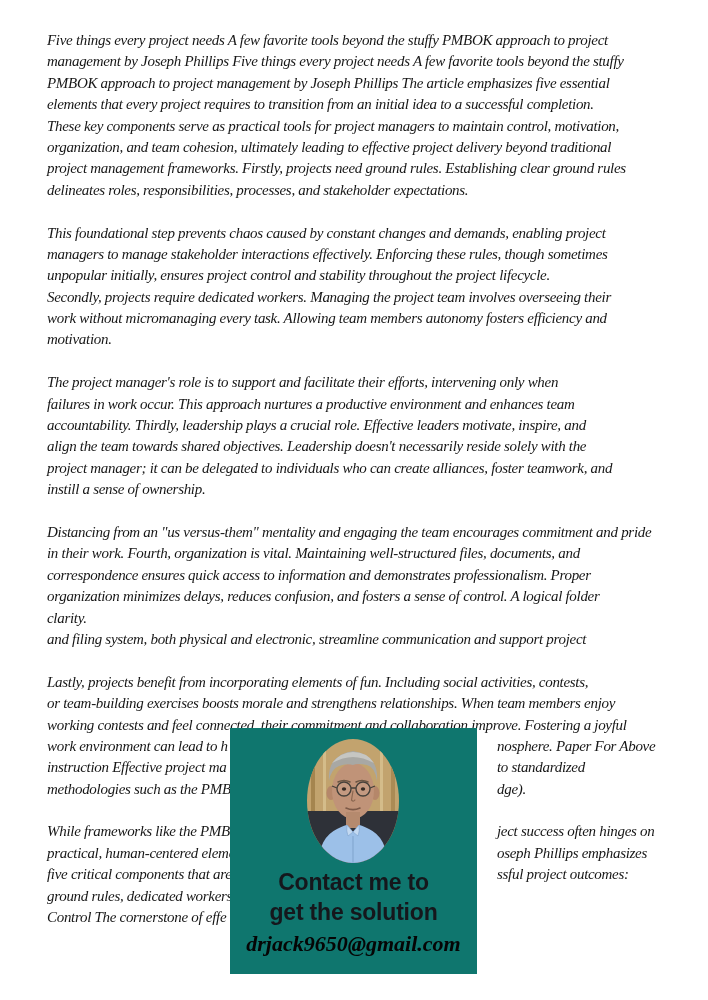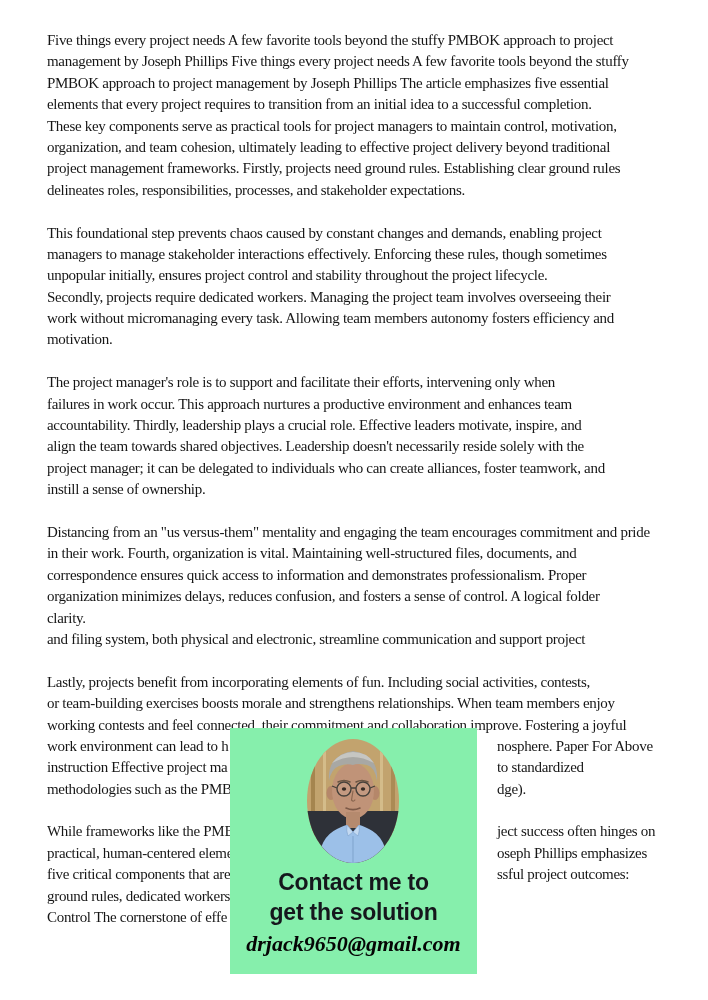--- a/index.html
+++ b/index.html
@@ -14,37 +14,38 @@
     background: #ffffff;
     overflow: hidden;
   }
   .doc {
     position: absolute;
     left: 47px; top: 30px;
     width: 618px;
     font-size: 15px;
     letter-spacing: -0.3px;
     color: #161616;
+    font-style: italic;
   }
   .para { margin: 0 0 21.4px 0; }
   .line {
     position: relative;
     height: 21.4px;
     line-height: 21.4px;
     white-space: nowrap;
   }
   .frag-right {
     position: absolute;
     left: 450px; top: 0;
   }
   .overlay {
     position: absolute;
     left: 230px; top: 728px;
     width: 247px; height: 246px;
-    background: #86efac;
+    background: #0f766e;
     z-index: 5;
   }
   .photo {
     position: absolute;
     left: 77px; top: 11px;
     width: 92px; height: 124px;
   }
   .photo svg { display: block; }
   .overlay-heading {
     position: absolute;

